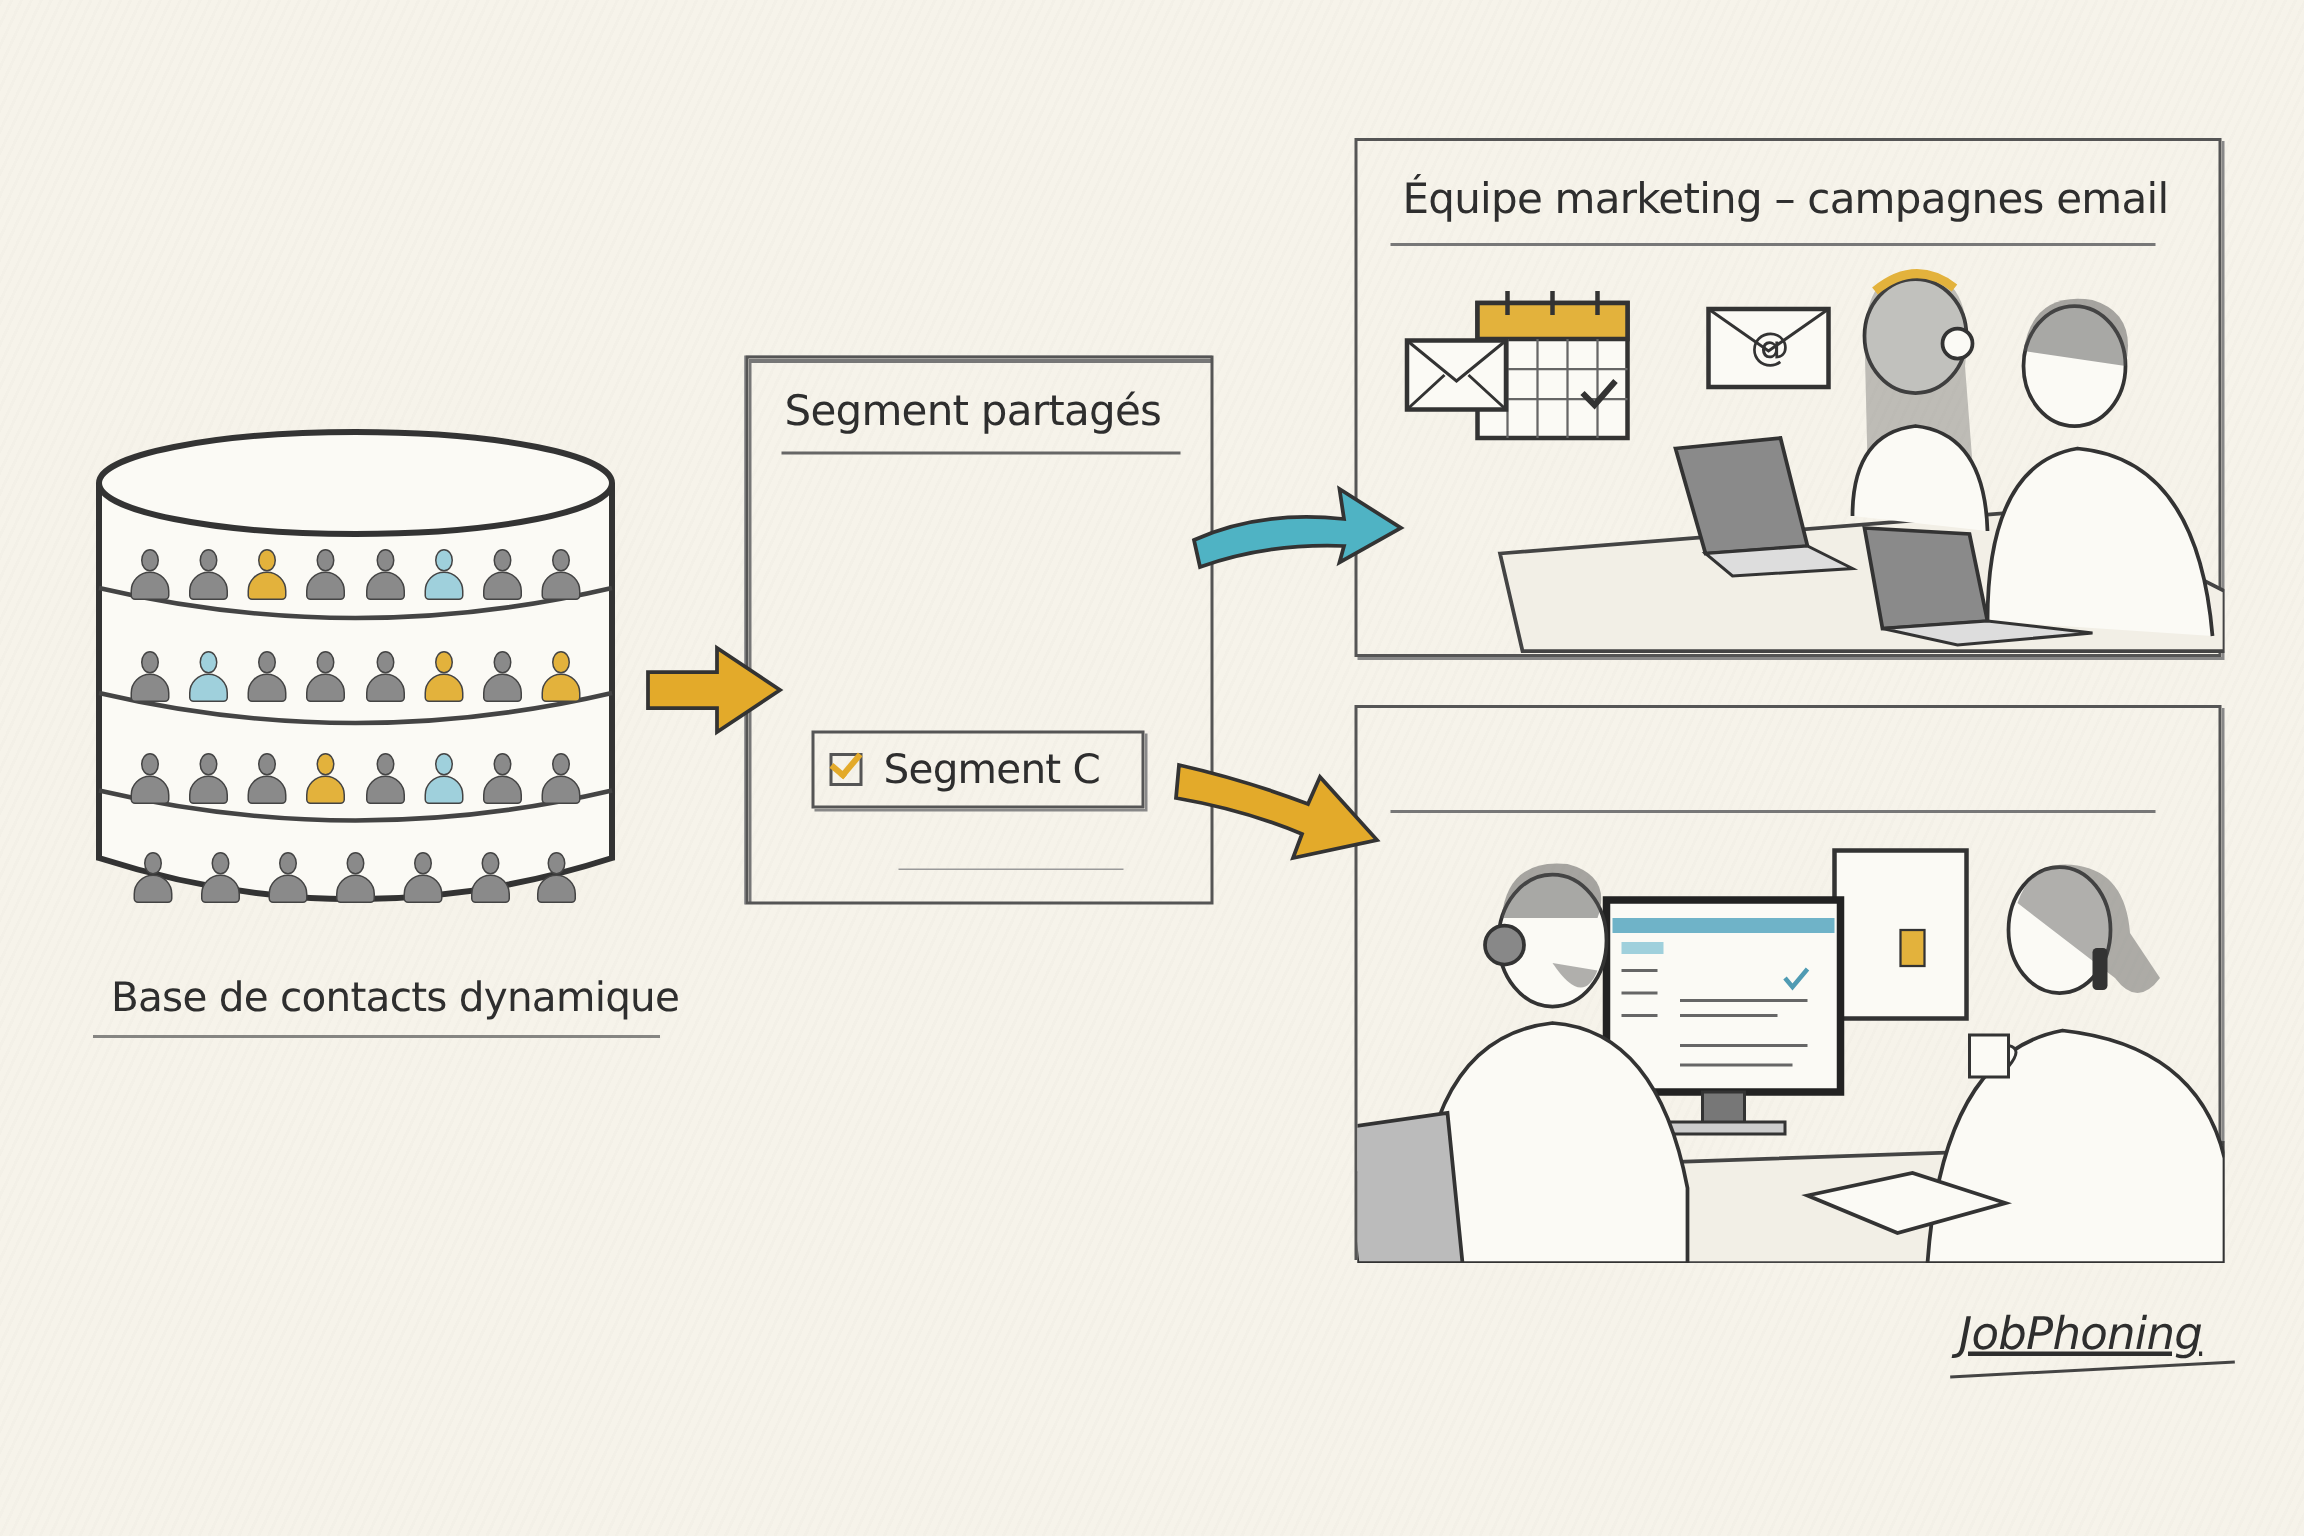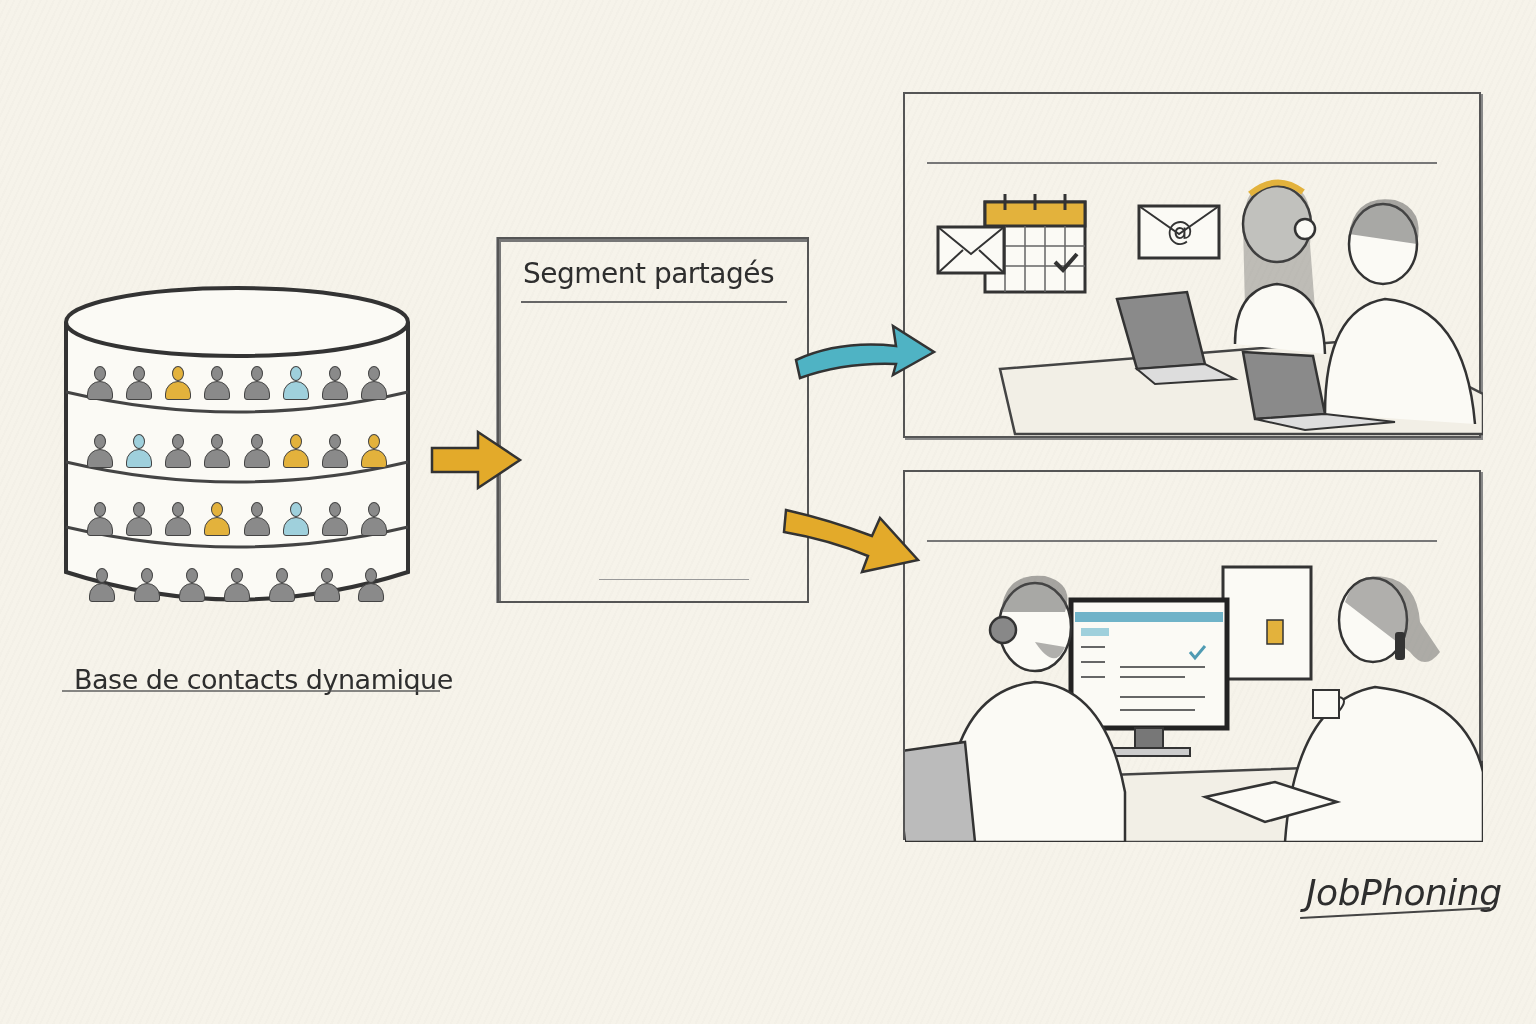--- a/index.html
+++ b/index.html
@@ -18,42 +18,42 @@
   }
   .hand { font-family:"DejaVu Sans", sans-serif; letter-spacing:-0.5px; color:#2e2e2e; }
 
   
   .db { position:absolute; left:58px; top:282px; width:358px; height:330px; }
   .db svg { position:absolute; inset:0; }
   .db-row { position:absolute; left:22px; right:22px; display:flex; justify-content:space-around; align-items:flex-end; height:58px; }
   .person { width:26px; height:34px; position:relative; }
   .person .head { position:absolute; left:7px; top:0; width:12px; height:15px; border-radius:50%; border:1.5px solid #444; box-sizing:border-box; }
   .person .body { position:absolute; left:0; top:15px; width:26px; height:19px; border-radius:13px 13px 3px 3px; border:1.5px solid #444; box-sizing:border-box; }
-  .db-caption { position:absolute; left:74px; top:664px; font-size:27px;text-align:center; }
+  .db-caption { position:absolute; left:74px; top:650px; font-size:27px;text-align:center; }
   .db-caption-line { position:absolute; left:62px; top:690px; width:378px; height:2px; background:#555; opacity:0.7; }
 
   
   .seg-panel { position:absolute; left:497px; top:237px; width:312px; height:366px; border:2px solid #555; box-shadow: 2px 3px 0 #777 inset, -1px 0 0 #999; box-sizing:border-box; }
   .seg-title { position:absolute; left:24px; top:18px; font-size:28px; }
   .seg-title-line { position:absolute; left:22px; top:62px; width:266px; height:2px; background:#666; }
   .seg-item { position:absolute; left:42px; width:222px; height:52px; border:2px solid #555; box-sizing:border-box; box-shadow: 2px 2px 0 #888; display:flex; align-items:center; }
   .seg-check { width:22px; height:22px; border:2px solid #555; margin-left:10px; position:relative; box-sizing:border-box; }
   .seg-check::after { content:""; position:absolute; left:3px; top:-6px; width:8px; height:16px; border-right:4px solid #e3aa2a; border-bottom:4px solid #e3aa2a; transform:rotate(40deg); }
   .seg-label { margin-left:14px; font-size:27px; }
   .seg-foot-line { position:absolute; left:100px; top:340px; width:150px; height:1px; background:#999; }
 
   
   .team { position:absolute; border:2px solid #555; box-sizing:border-box; box-shadow: 2px 2px 0 #888; }
   .team-mkt { left:903px; top:92px; width:578px; height:346px; }
   .team-com { left:903px; top:470px; width:578px; height:370px; }
   .team-title { position:absolute; left:30px; top:22px; font-size:28px; white-space:nowrap; }
   .team-title-line { position:absolute; left:22px; top:68px; width:510px; height:1.5px; background:#777; }
   .team svg.scene { position:absolute; left:0; top:0; }
 
-  .brand { position:absolute; left:1306px; top:872px; font-size:36px; font-style:italic; }
+  .brand { position:absolute; left:1306px; top:872px; font-size:30px; font-style:italic;text-decoration:underline; }
   .brand-line { position:absolute; left:1300px; top:912px; width:190px; height:2px; background:#444; transform:rotate(-3deg); }
 
   .arrows { position:absolute; inset:0; pointer-events:none; }
 </style>
 </head>
 <body>
 
 <div class="paper"></div>
 
 <div class="db">
@@ -198,24 +198,29 @@
         </div>
       </div>
     </div>
 </div>
 <div class="db-caption hand">Base de contacts dynamique</div>
 <div class="db-caption-line"></div>
 
 <div class="seg-panel">
   <div class="seg-title hand">Segment partagés</div>
   <div class="seg-title-line"></div>
+  <div class="seg-item" style="top:248px">
+    <span class="seg-check"></span>
+    <span class="seg-label hand">Segment C</span>
+  </div>
   <div class="seg-foot-line"></div>
 </div>
 
 <div class="team team-mkt">
+  <div class="team-title hand">Équipe marketing – campagnes email</div>
   <div class="team-title-line"></div>
   <svg class="scene" width="578" height="346" viewBox="0 0 578 346">
 
     <g>
       <rect x="80" y="108" width="100" height="90" fill="#fbfaf5" stroke="#333" stroke-width="3"></rect>
       <rect x="80" y="108" width="100" height="24" fill="#e3b23c" stroke="#333" stroke-width="3"></rect>
       <line x1="100" y1="100" x2="100" y2="116" stroke="#333" stroke-width="3"></line>
       <line x1="130" y1="100" x2="130" y2="116" stroke="#333" stroke-width="3"></line>
       <line x1="160" y1="100" x2="160" y2="116" stroke="#333" stroke-width="3"></line>
       <path d="M100 132 V198 M120 132 V198 M140 132 V198 M160 132 V198 M80 152 H180 M80 172 H180" stroke="#666" stroke-width="1.5"></path>

